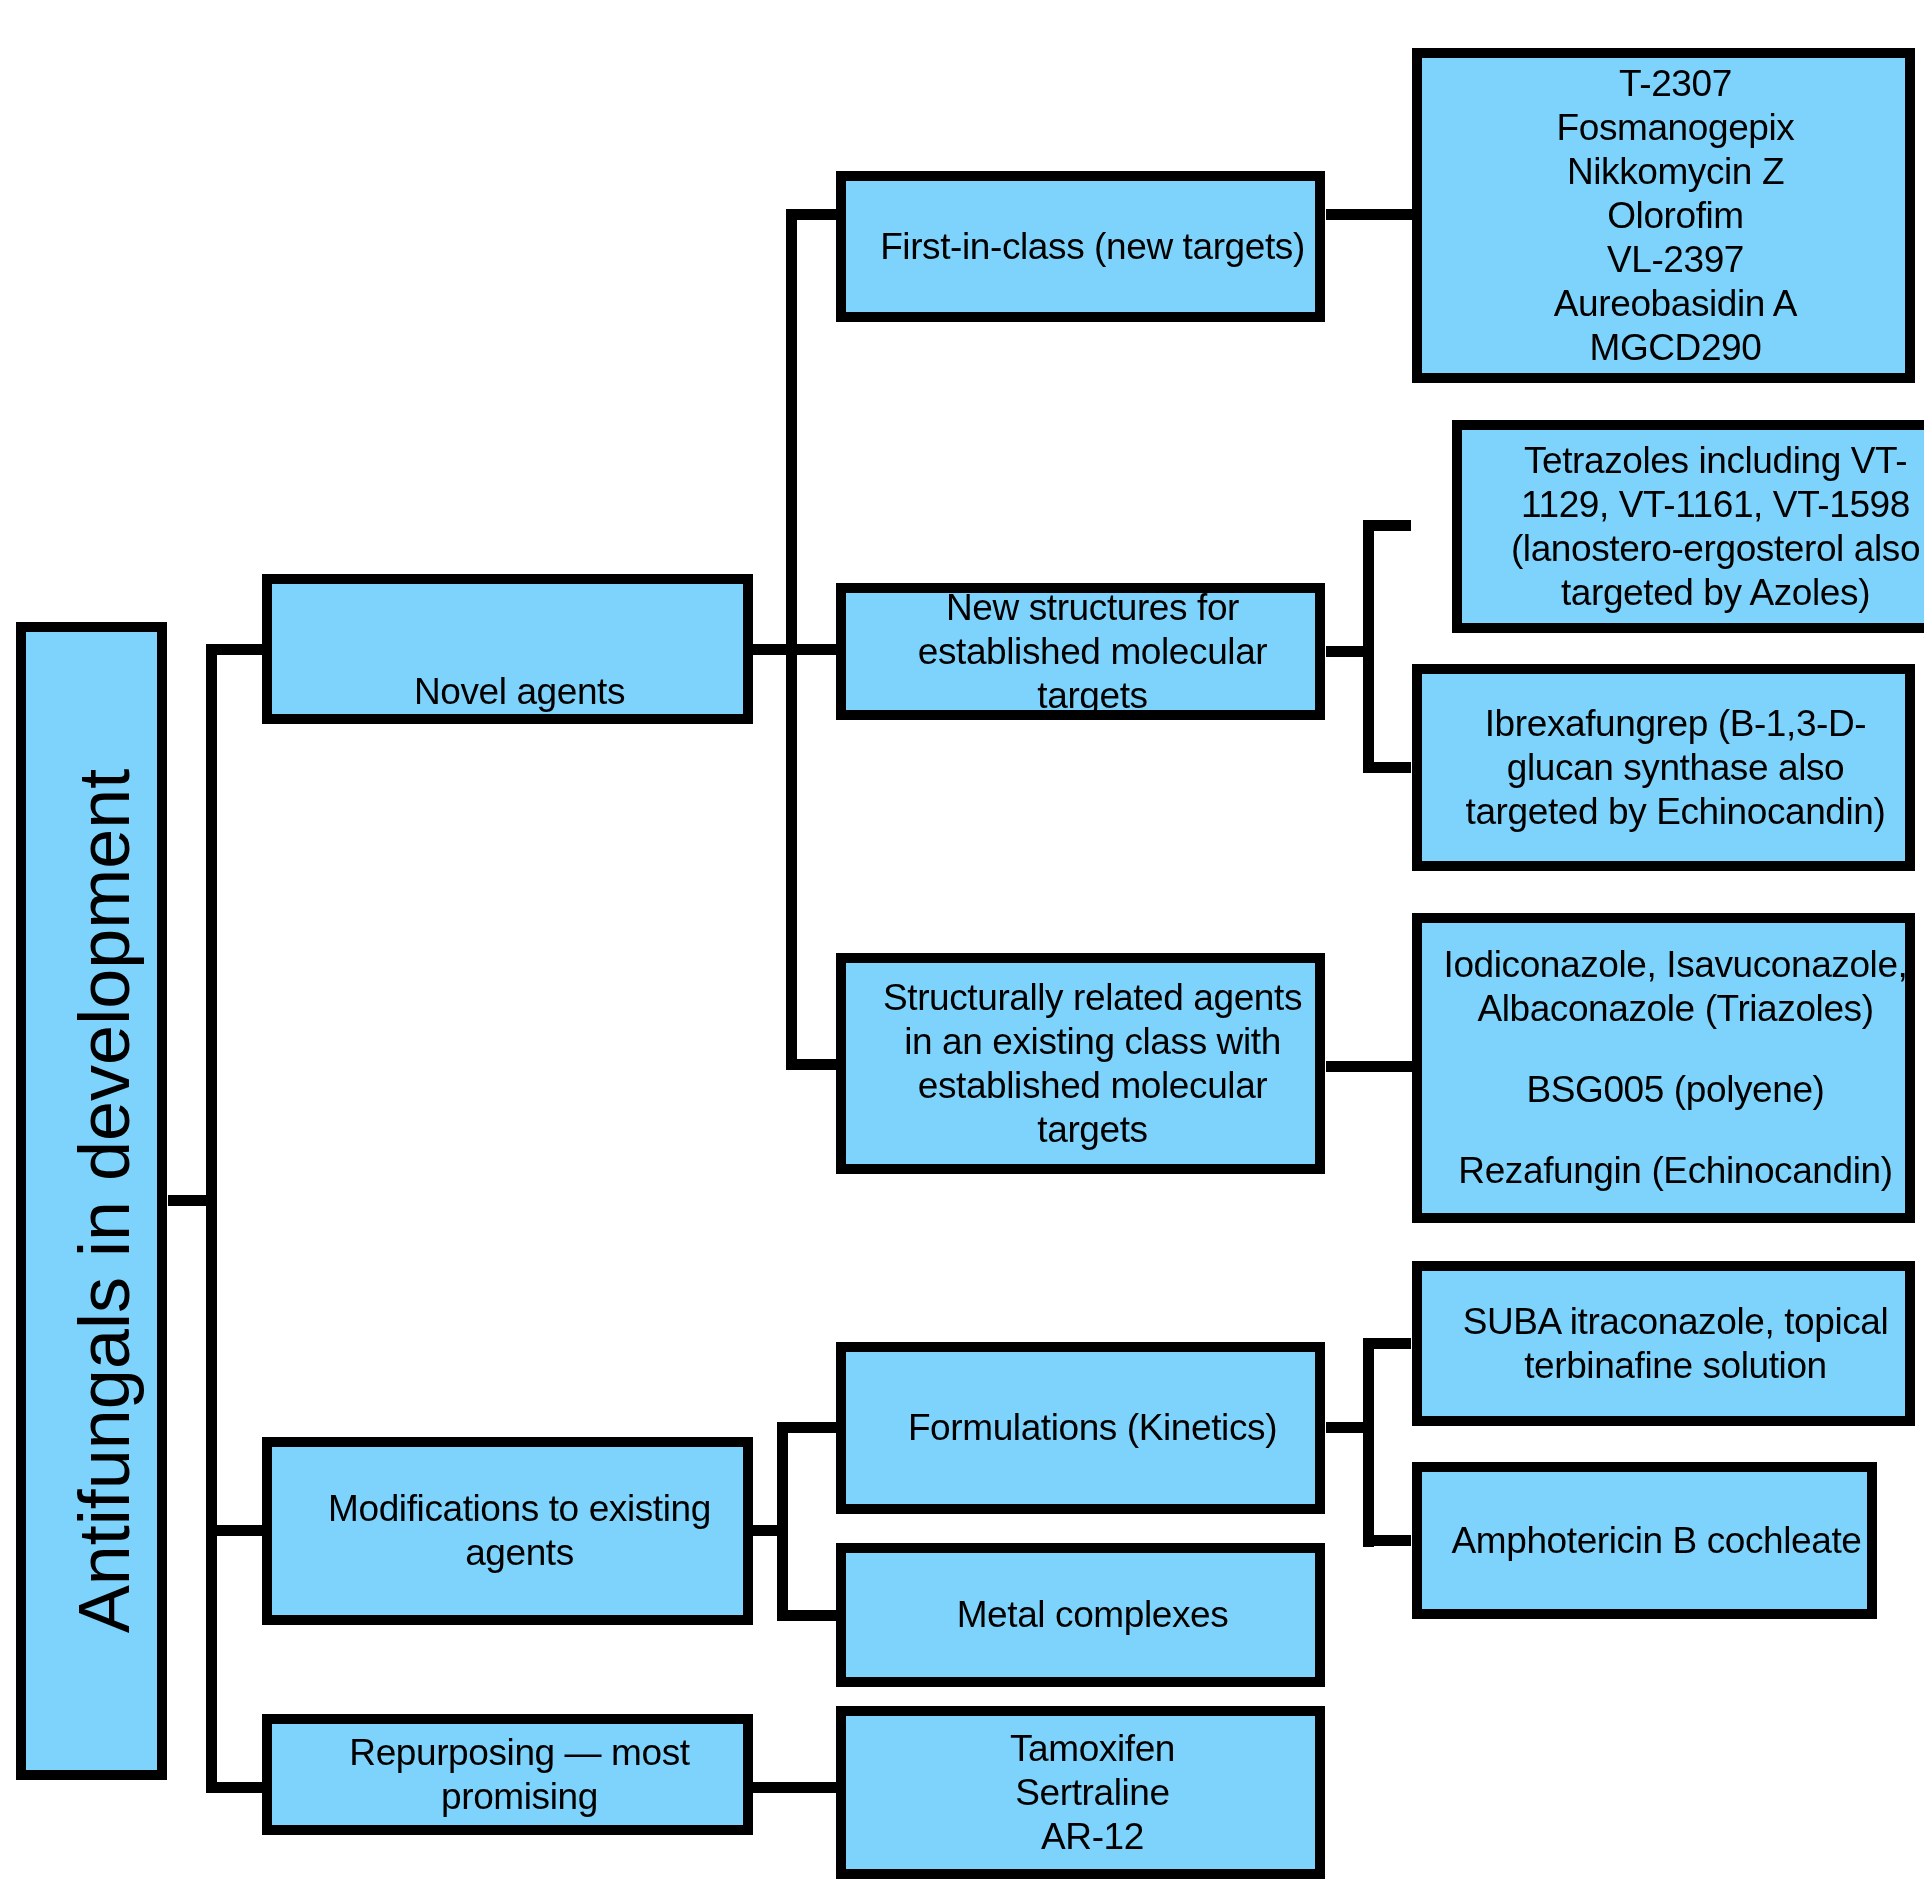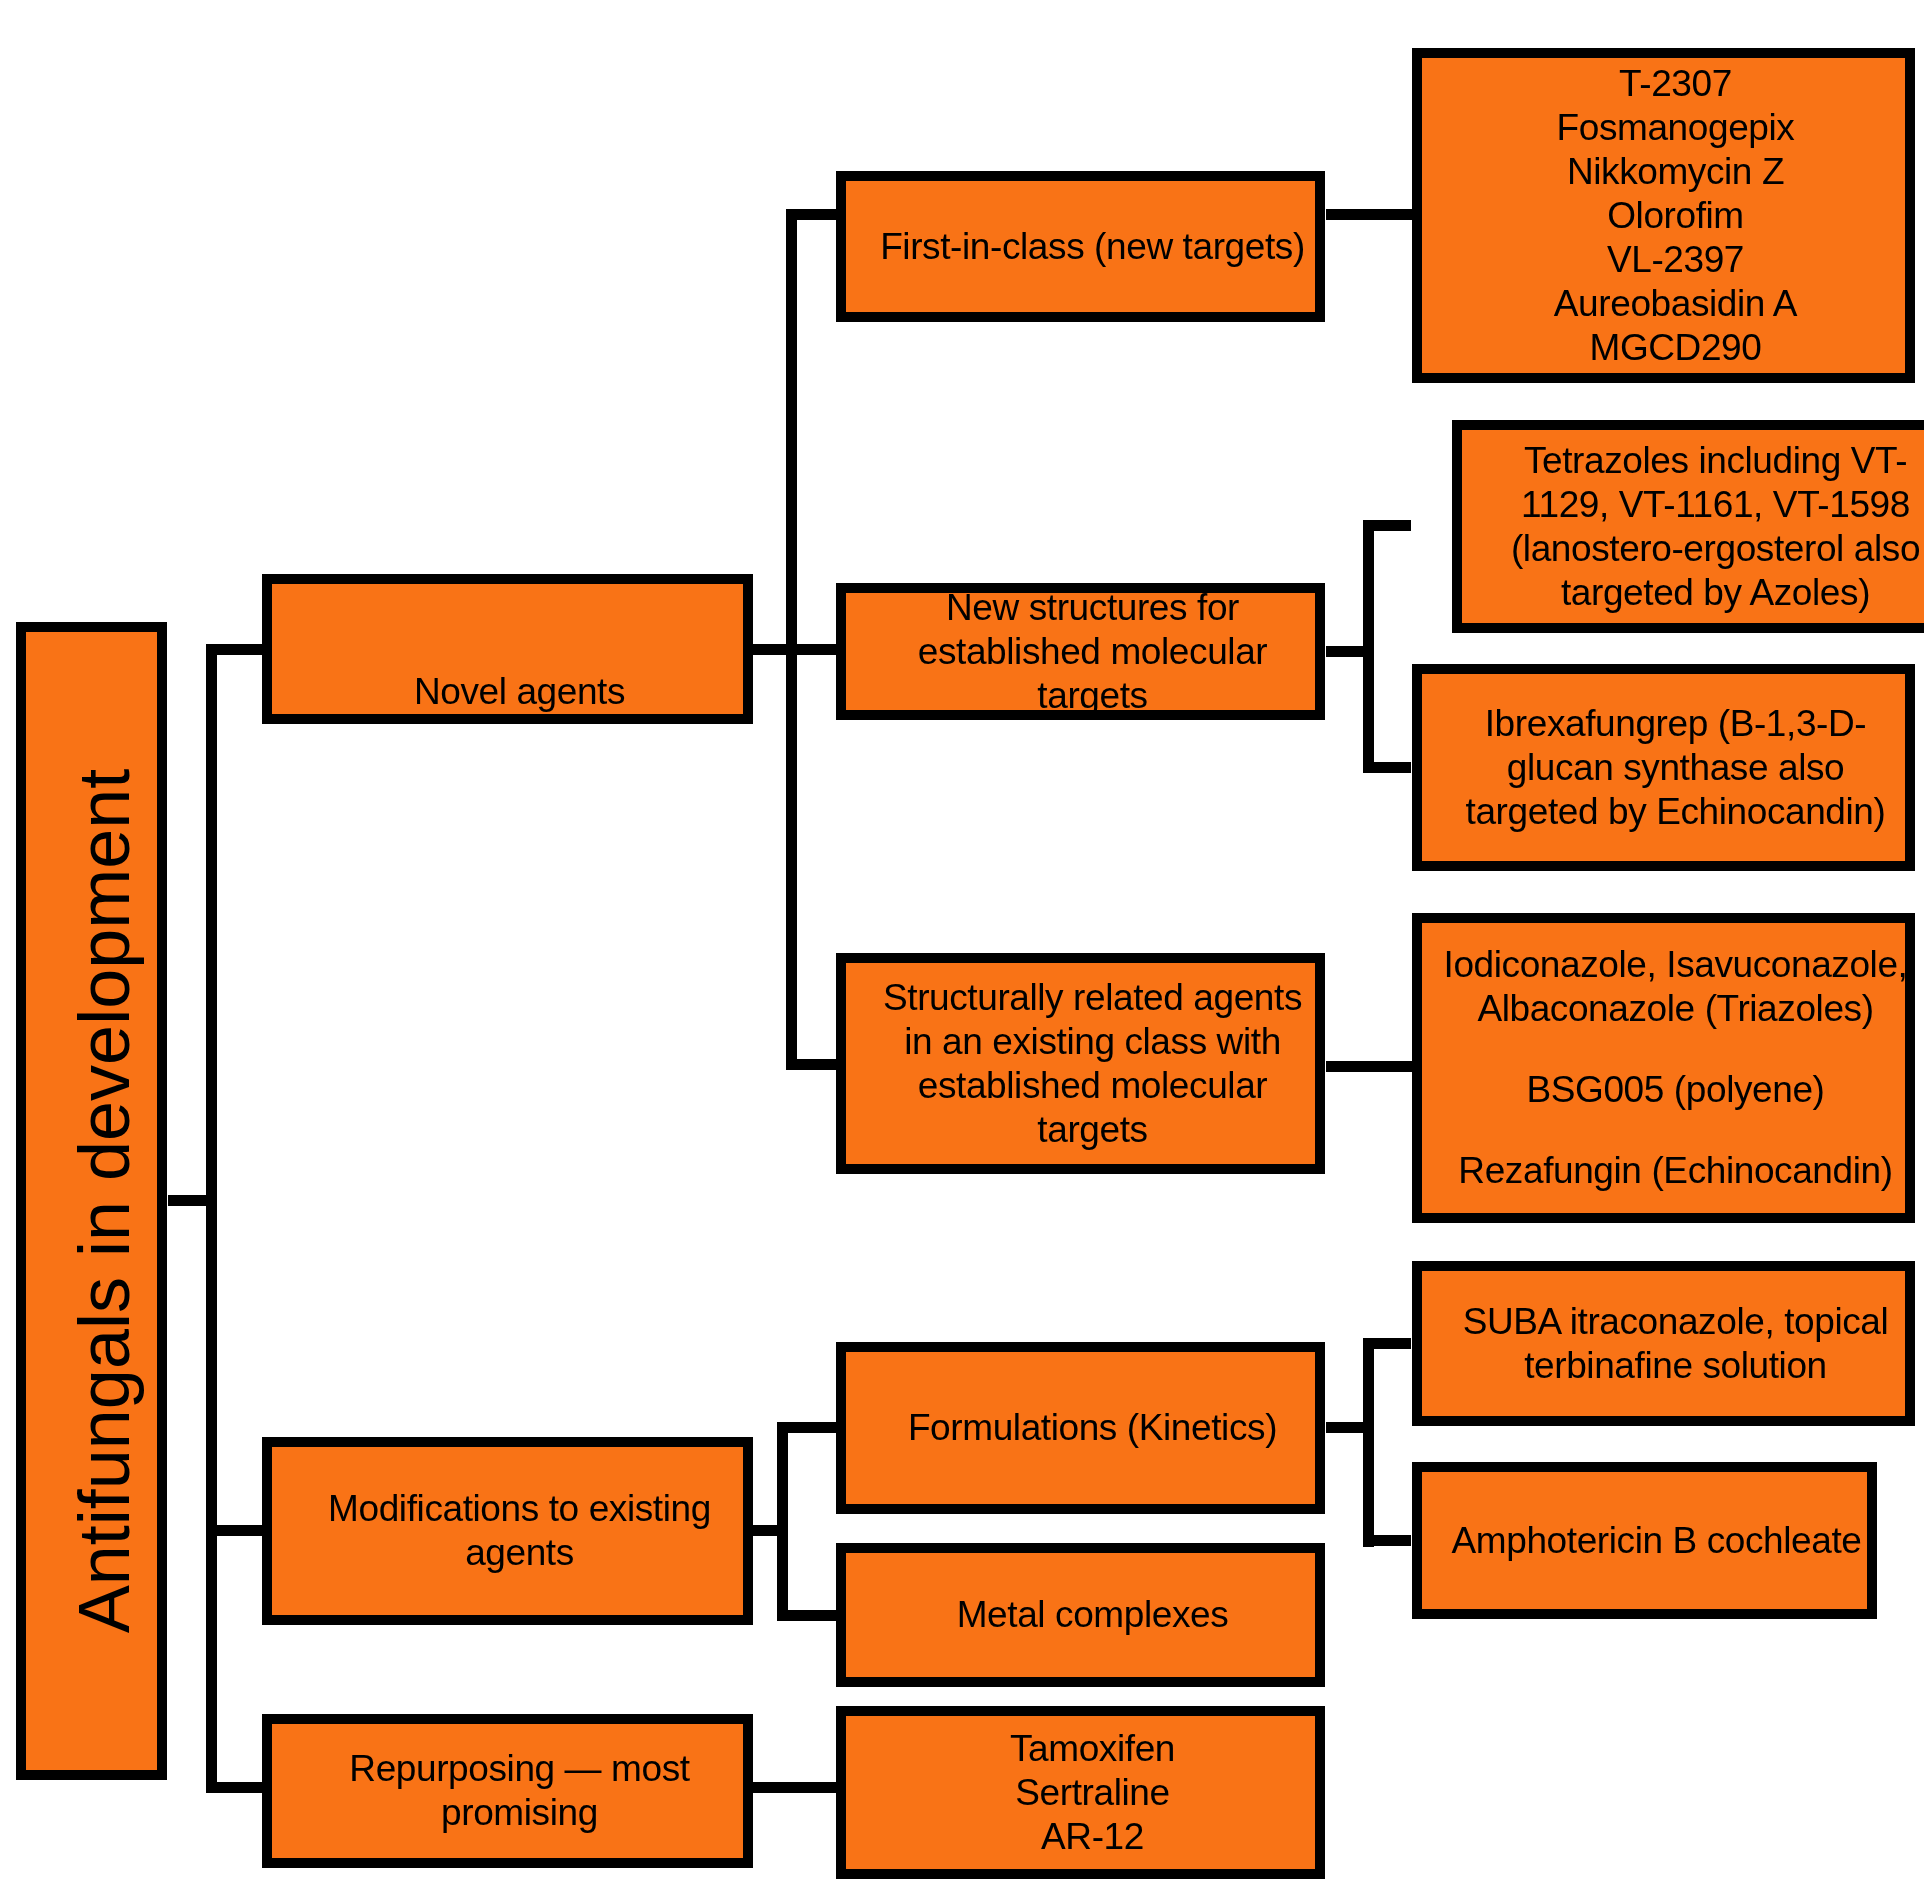--- a/index.html
+++ b/index.html
@@ -15,21 +15,21 @@
     position: relative;
     width: 1925px;
     height: 1902px;
     background: #ffffff;
     overflow: hidden;
   }
   .box {
     position: absolute;
     box-sizing: border-box;
     border: 10.6px solid #000000;
-    background: #f97316;
+    background: #7dd3fc;
     display: flex;
     flex-direction: column;
     align-items: center;
     justify-content: center;
     text-align: center;
     font-size: 37px;
     line-height: 44px;
     letter-spacing: -0.4px;
     padding-left: 24px;
   }
@@ -44,21 +44,21 @@
     transform: rotate(-90deg);
     white-space: nowrap;
     font-size: 72px;
     letter-spacing: 0px;
   }
 
   
   #box-title  { left: 16.4px;   top: 622px;  width: 151px; height: 1158px; }
   #box-novel  { left: 262px;  top: 574px;  width: 491px; height: 150px; justify-content: flex-end; }
   #box-modif  { left: 262px;  top: 1437px; width: 491px; height: 188px; }
-  #box-repurp { left: 262px;  top: 1714px; width: 491px; height: 154px; }
+  #box-repurp { left: 262px;  top: 1714px; width: 491px; height: 121px; }
   #box-first  { left: 836px; top: 139px;  width: 489px; height: 151px; margin-top: 32px; }
   #box-ns     { left: 836px; top: 583px;  width: 489px; height: 137px; }
   #box-struct { left: 836px; top: 953px; width: 489px; height: 221px; }
   #box-form   { left: 836px; top: 1342px; width: 489px; height: 172px; }
   #box-metal  { left: 836px; top: 1543px; width: 489px; height: 144px; }
   #box-tamox  { left: 836px; top: 1706px; width: 489px; height: 173px; }
   #box-t2307  { left: 1412px; top: 48px;   width: 503px; height: 335px; }
   #box-tetra  { left: 1412px; top: 420px;  width: 503px; height: 213px; margin-left: 40px; }
   #box-ibrexa { left: 1412px; top: 664px;  width: 503px; height: 207px; }
   #box-iodico { left: 1412px; top: 913px; width: 503px; height: 310px; }

